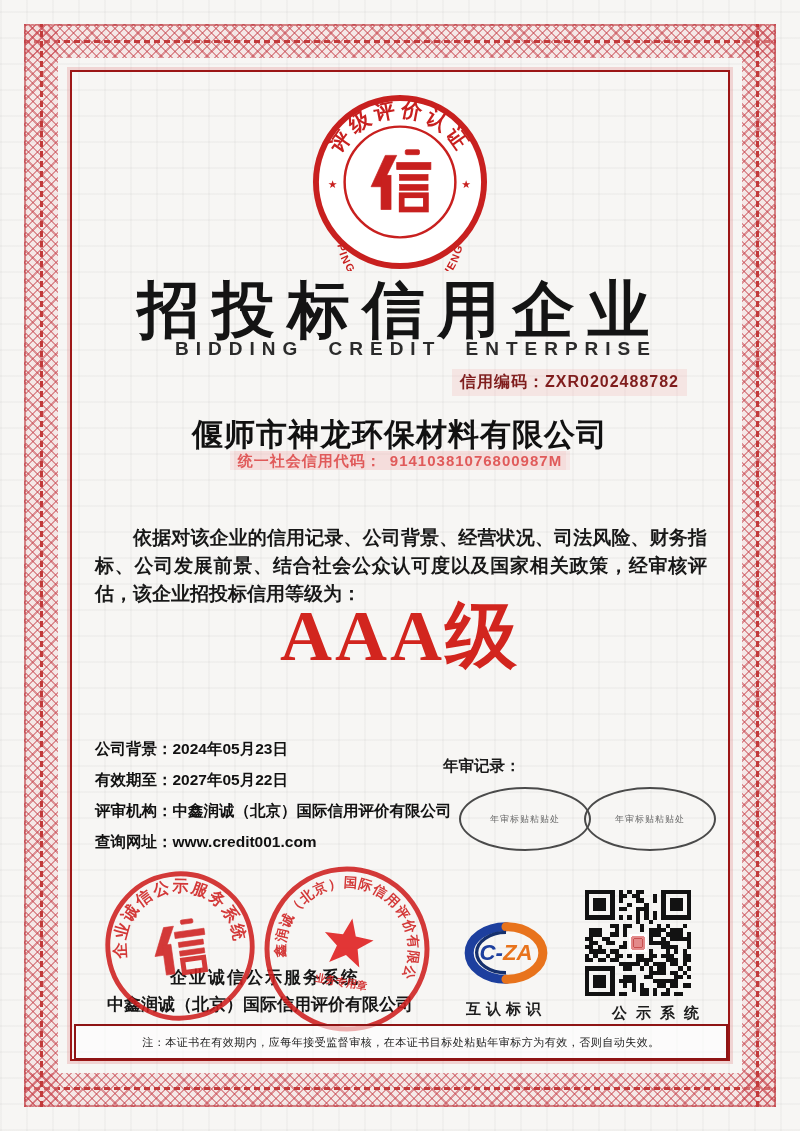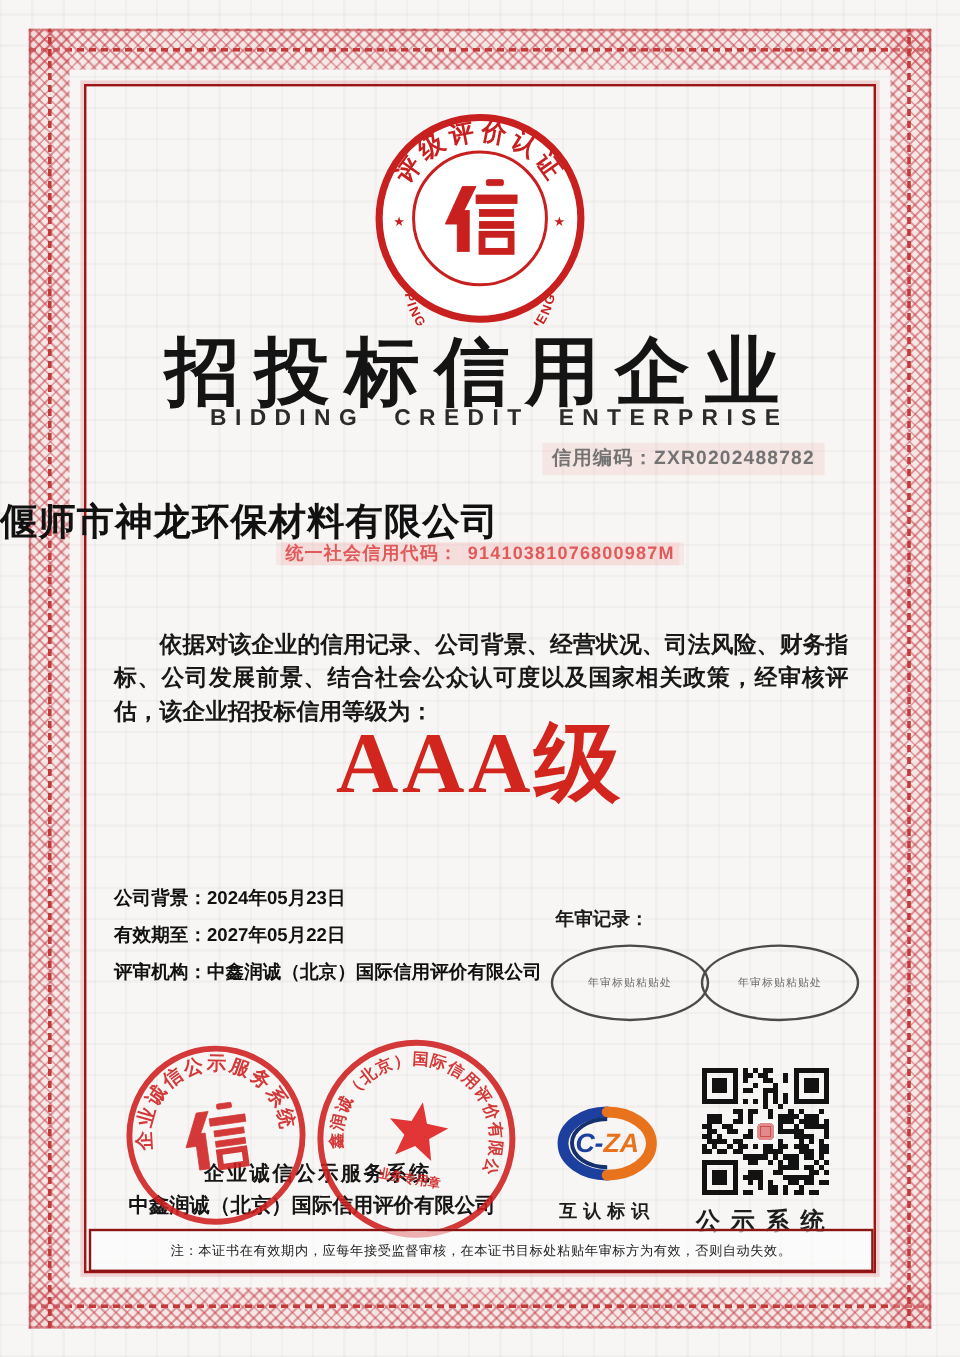--- a/index.html
+++ b/index.html
@@ -37,55 +37,55 @@
   .inner-frame{position:absolute;inset:70px;border:2px solid #9c1616;
      box-shadow:0 0 0 3px rgba(226,150,150,.35);pointer-events:none;}
 
   .seal-top{position:absolute;left:311px;top:93px;width:178px;height:178px;}
   .cert-title{position:absolute;left:0;top:268px;width:100%;text-align:center;
      font-size:62px;font-weight:700;letter-spacing:13px;color:#141414;
      font-family:"Liberation Sans","DejaVu Sans",sans-serif;}
   .cert-title-en{position:absolute;left:16px;top:338px;width:100%;text-align:center;
      font-size:19px;font-weight:700;letter-spacing:7px;word-spacing:12px;color:#2b2b2b;}
   .credit-code{position:absolute;left:452px;top:369px;font-size:16px;font-weight:800;
-     color:#737373;background:rgba(243,170,170,.22);padding:3px 8px;letter-spacing:1px;}
-  .company-name{position:absolute;left:0;top:414px;width:100%;
+     color:#7f1d1d;background:rgba(243,170,170,.22);padding:3px 8px;letter-spacing:1px;}
+  .company-name{position:absolute;left:0;top:414px;width:100%;text-align:center;
      font-size:31px;font-weight:900;color:#111;letter-spacing:1px;}
   .uscc{position:absolute;left:0;top:452px;width:100%;text-align:center;
      font-size:15px;font-weight:800;color:#e05a5a;letter-spacing:1px;}
   .uscc span{background:rgba(243,170,170,.18);padding:1px 4px;}
   .body-par{position:absolute;left:95px;top:492px;width:612px;
      font-size:19px;font-weight:700;line-height:28px;text-align:justify;
      text-indent:2em;color:#181818;margin-top:32px;}
   .grade{position:absolute;left:0;top:588px;width:100%;text-align:center;
      font-size:72px;font-weight:900;color:#d2251e;letter-spacing:3px;
      font-family:"Liberation Serif","DejaVu Serif",serif;}
 
   .info-block{position:absolute;left:95px;top:733px;}
   .info-line{font-size:15.5px;font-weight:800;color:#111;line-height:31px;white-space:nowrap;}
-  .annual-label{position:absolute;left:443px;top:756px;font-size:15.5px;font-weight:800;margin-left:20px;}
+  .annual-label{position:absolute;left:443px;top:756px;font-size:15.5px;font-weight:800;}
   .oval{position:absolute;width:128px;height:60px;border:2px solid #4a4a4a;border-radius:50%;
      display:flex;align-items:center;justify-content:center;}
   .oval.o1{left:459px;top:787px;}
   .oval.o2{left:584px;top:787px;}
   .oval span{font-size:9px;color:#6a6a6a;letter-spacing:1px;}
 
   .footer-line1{position:absolute;left:115px;top:966px;width:300px;text-align:center;
      font-size:17px;font-weight:800;color:#151515;letter-spacing:2px;z-index:2;}
   .footer-line2{position:absolute;left:70px;top:993px;width:380px;text-align:center;
      font-size:17px;font-weight:800;color:#151515;z-index:2;}
   .seal-left{position:absolute;left:102px;top:868px;width:156px;height:156px;opacity:.88;z-index:3;transform:rotate(-8deg);}
   .seal-right{position:absolute;left:262px;top:864px;width:170px;height:170px;opacity:.88;z-index:3;transform:rotate(10deg);}
 
   .mutual-logo{position:absolute;left:458px;top:916px;width:96px;height:74px;}
   .mutual-label{position:absolute;left:448px;top:1000px;width:116px;text-align:center;
      font-size:15px;font-weight:800;letter-spacing:5px;color:#1c1c1c;}
   .qr-box{position:absolute;left:585px;top:890px;width:106px;height:106px;}
-  .qr-label{position:absolute;left:568px;top:1004px;width:140px;text-align:center;
-     font-size:20px;font-weight:800;letter-spacing:9px;color:#1c1c1c;}
+  .qr-label{position:absolute;left:568px;top:1004px;width:140px;text-align:right;
+     font-size:15px;font-weight:800;letter-spacing:9px;color:#1c1c1c;}
 
   .note-box{position:absolute;left:74px;top:1024px;width:650px;height:32px;
      border:2px solid #8e1414;display:flex;align-items:center;justify-content:center;z-index:4;
      background:rgba(255,255,255,.6);}
   .note-box span{font-size:11px;font-weight:400;color:#232323;letter-spacing:.5px;white-space:nowrap;}
 </style>
 </head>
 <body>
 
 <div class="page">
@@ -141,20 +141,21 @@
   </div>
 
   <div class="body-par">依据对该企业的信用记录、公司背景、经营状况、司法风险、财务指标、公司发展前景、结合社会公众认可度以及国家相关政策，经审核评估，该企业招投标信用等级为：</div>
 
   <div class="grade">AAA级</div>
 
   <div class="info-block">
     <div class="info-line"><span>公司背景：</span><span>2024年05月23日</span></div>
     <div class="info-line"><span>有效期至：</span><span>2027年05月22日</span></div>
     <div class="info-line"><span>评审机构：</span><span>中鑫润诚（北京）国际信用评价有限公司</span></div>
+    <div class="info-line"><span>查询网址：</span><span>www.credit001.com</span></div>
   </div>
 
   <div class="annual-label">年审记录：</div>
   <div class="oval o1">
       <span>年审标贴粘贴处</span>
     </div>
   <div class="oval o2">
       <span>年审标贴粘贴处</span>
     </div>
 

